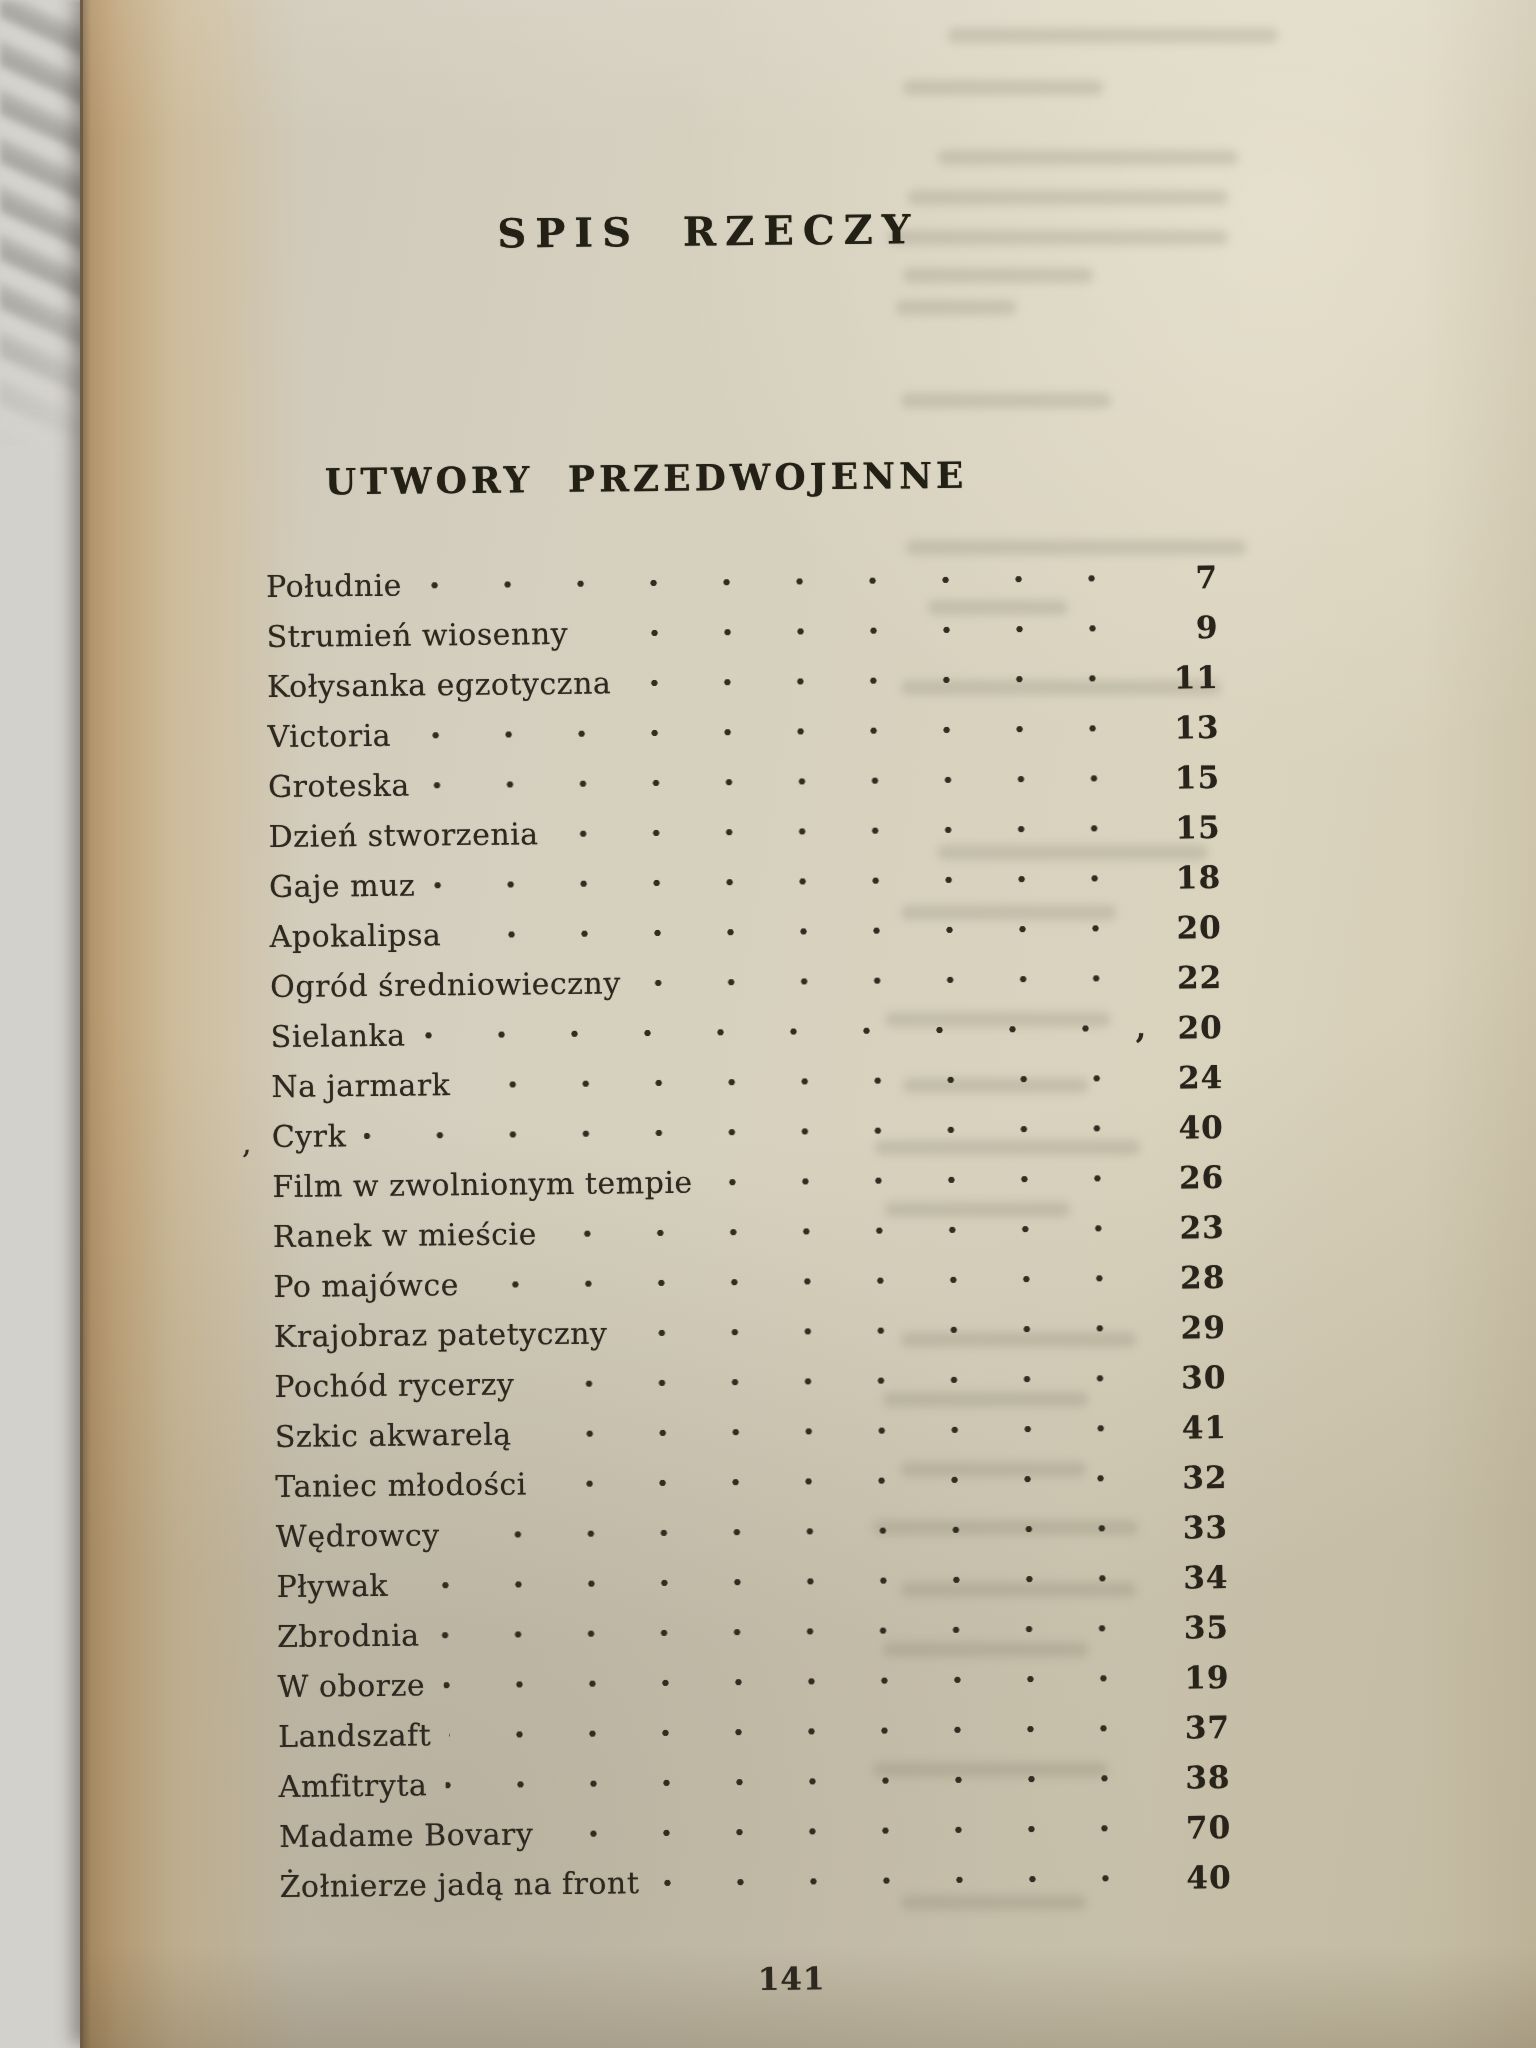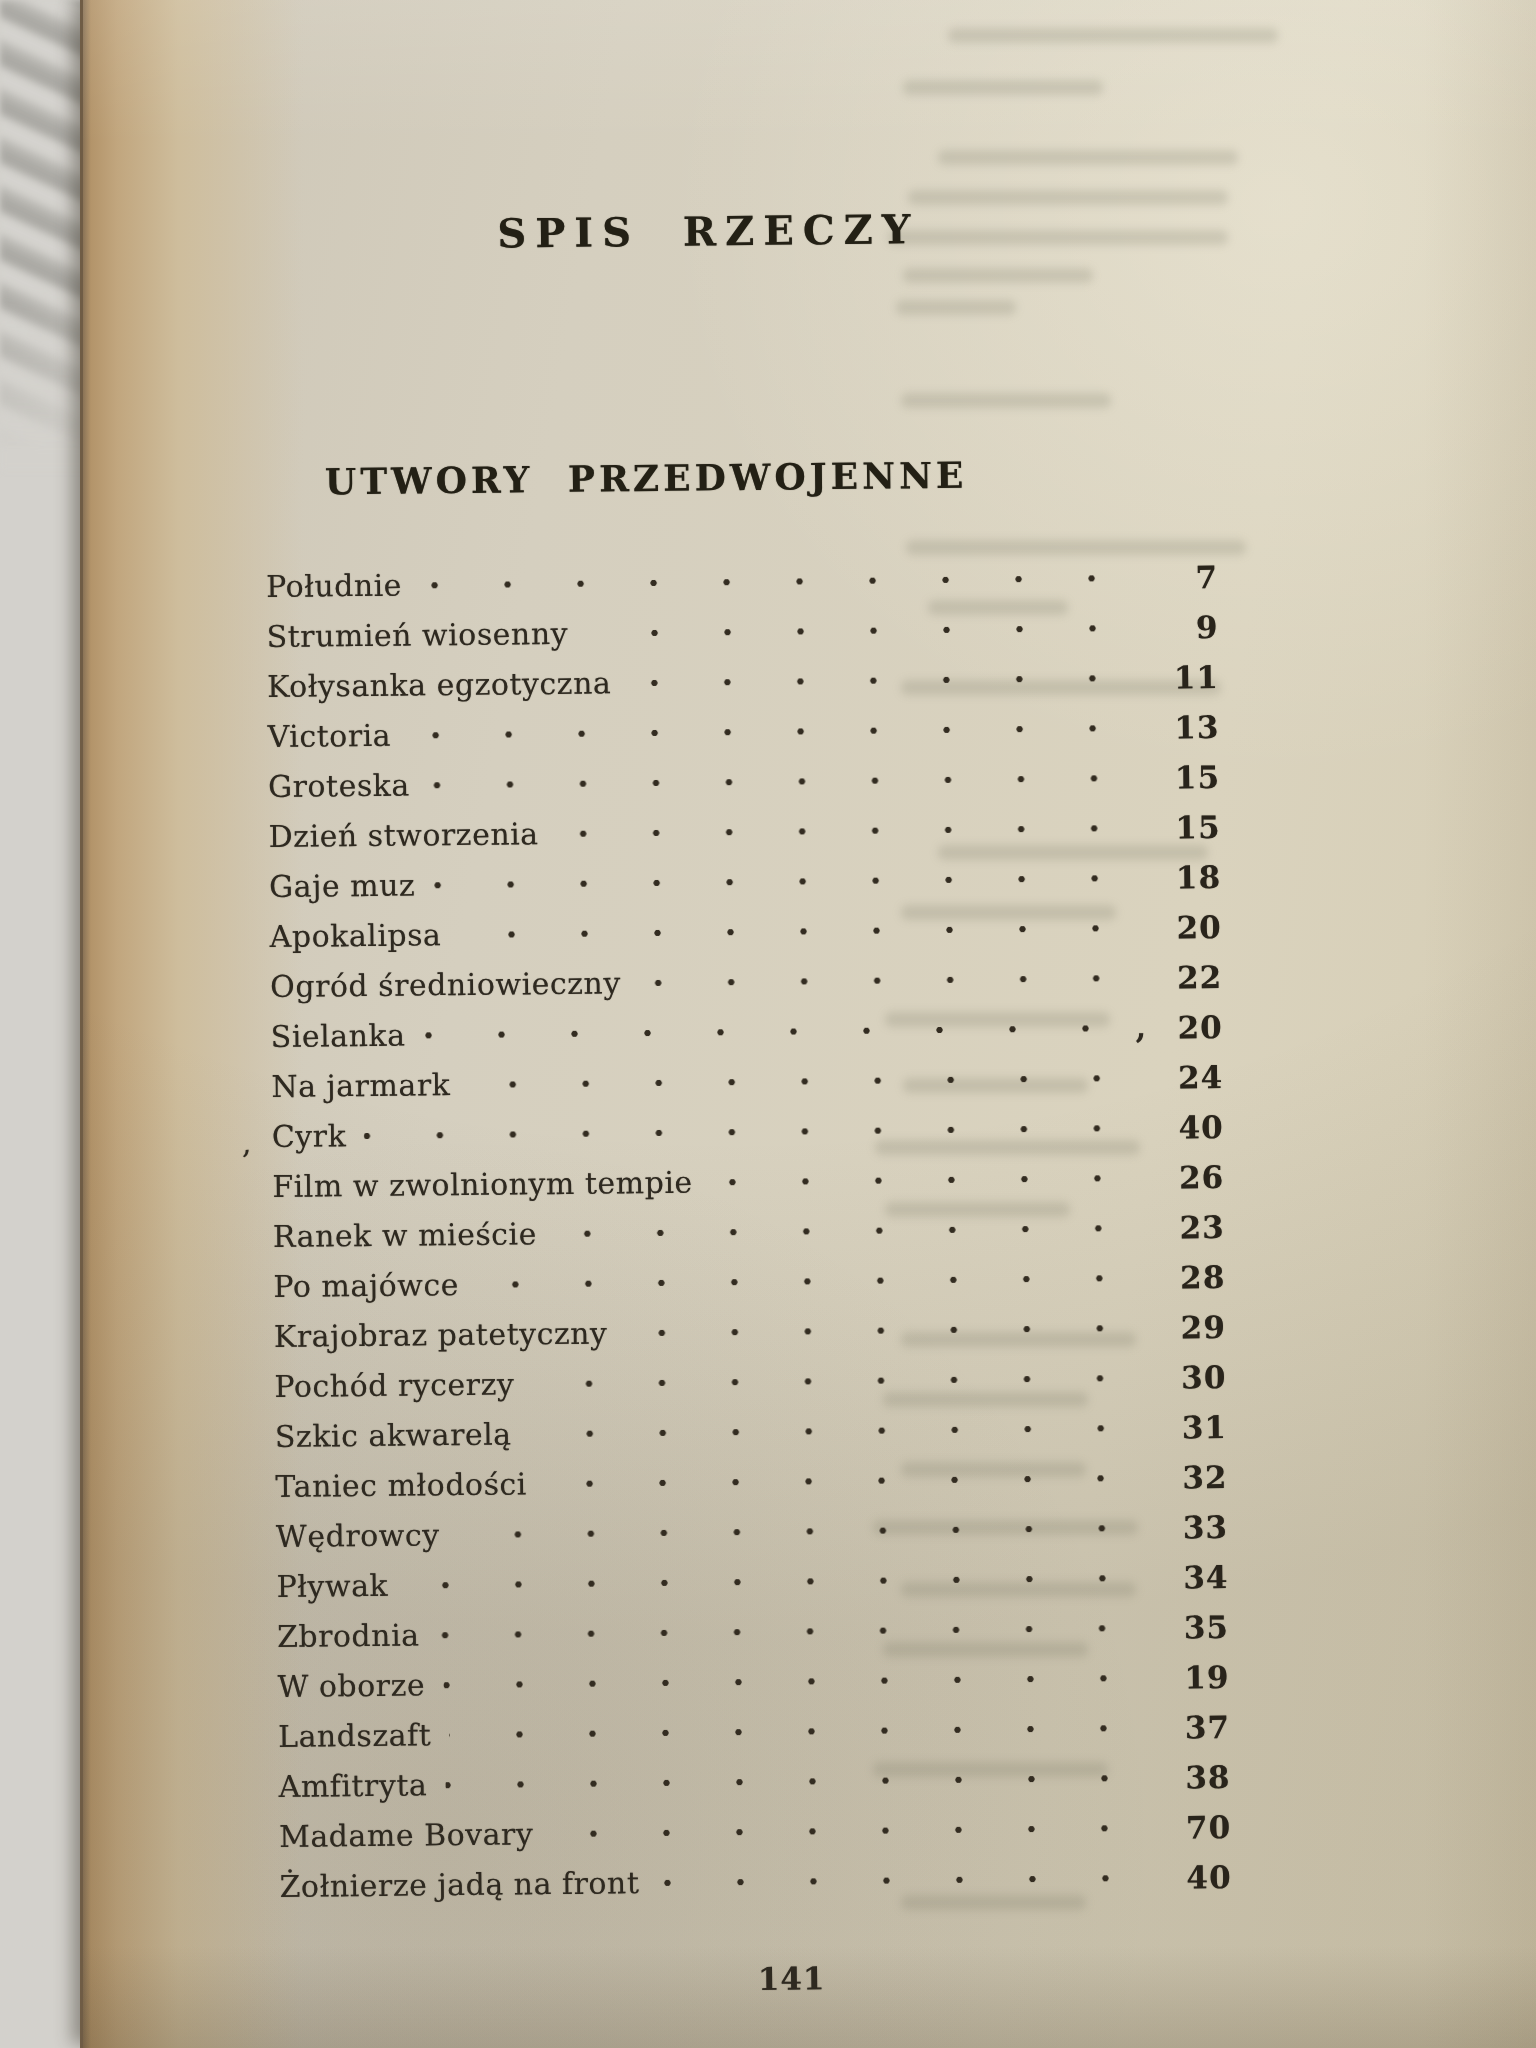--- a/index.html
+++ b/index.html
@@ -240,21 +240,21 @@
     <span class="leader"></span>
     <span class="le"></span>
     <span class="n">30</span>
   </div>
 
   <div class="row">
     <span class="mark"></span>
     <span class="t">Szkic akwarelą</span>
     <span class="leader"></span>
     <span class="le"></span>
-    <span class="n">31</span>
+    <span class="n">41</span>
   </div>
 
   <div class="row">
     <span class="mark"></span>
     <span class="t">Taniec młodości</span>
     <span class="leader"></span>
     <span class="le"></span>
     <span class="n">32</span>
   </div>
 

